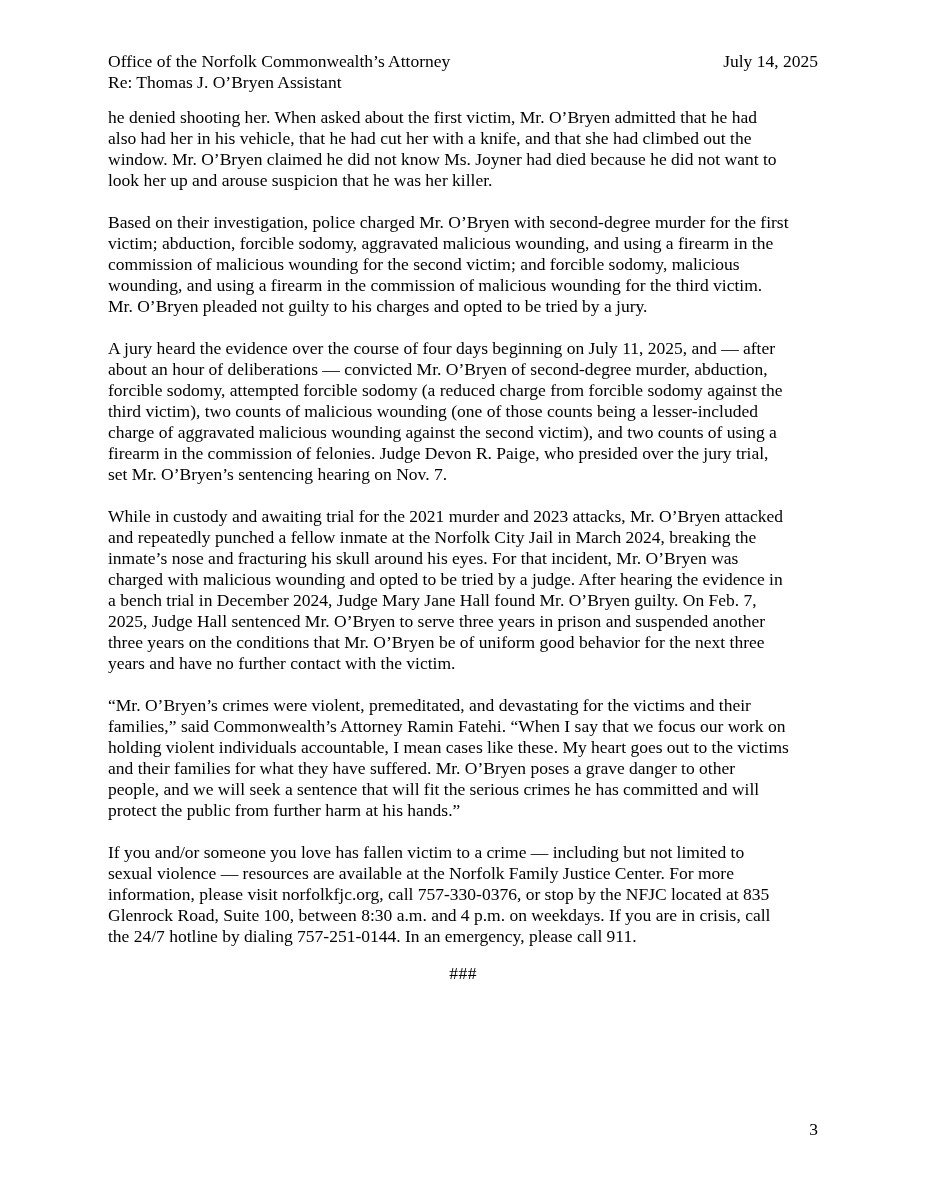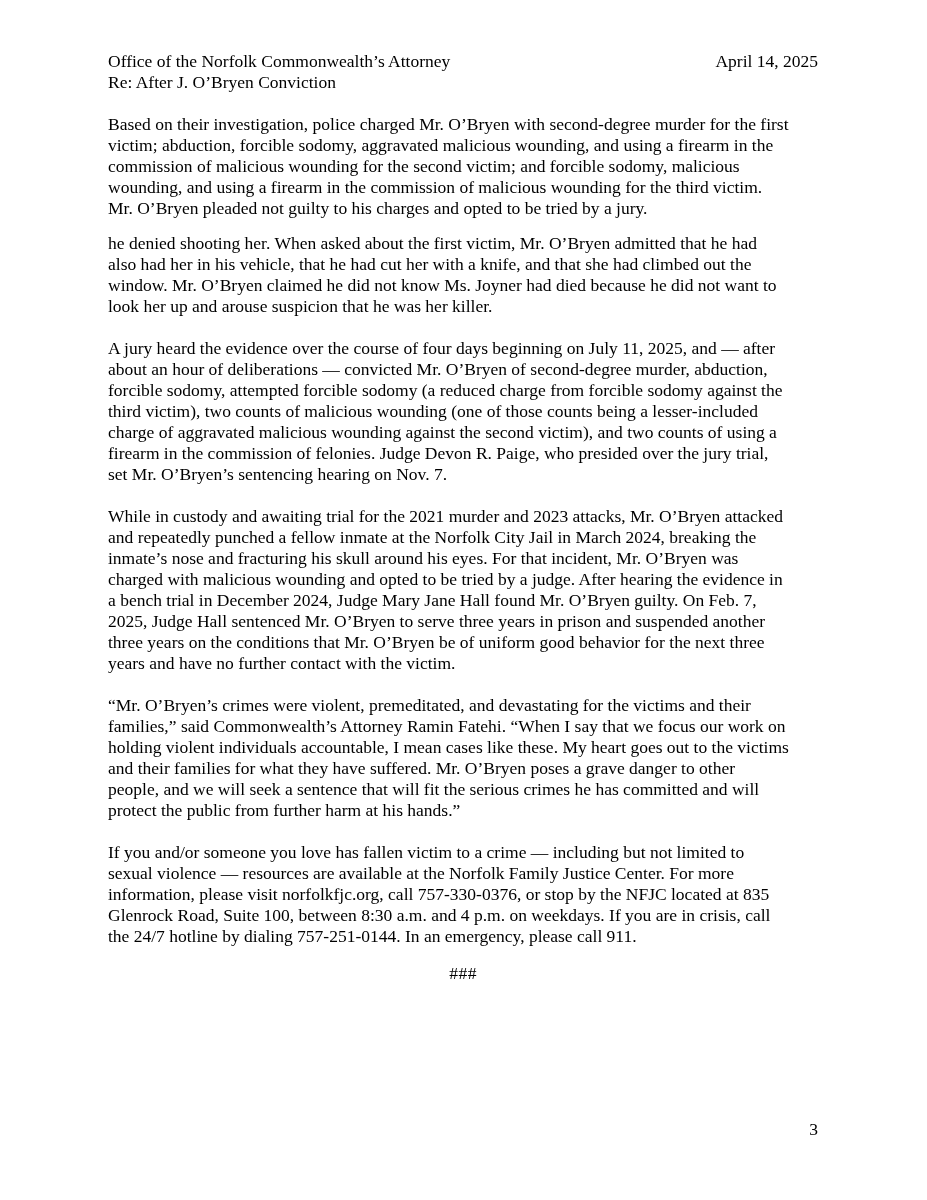--- a/index.html
+++ b/index.html
@@ -54,35 +54,35 @@
 </style>
 </head>
 <body>
 
 <div class="page">
   <div class="content">
 
     <div class="header-block">
       <div class="header-row">
         <span>Office of the Norfolk Commonwealth’s Attorney</span>
-        <span>April 14, 2025</span>
+        <span>July 14, 2025</span>
       </div>
-      <div>Re: After J. O’Bryen Conviction</div>
+      <div>Re: Thomas J. O’Bryen Assistant</div>
     </div>
+
+    <div class="para first">he denied shooting her. When asked about the first victim, Mr. O’Bryen admitted that he had
+also had her in his vehicle, that he had cut her with a knife, and that she had climbed out the
+window. Mr. O’Bryen claimed he did not know Ms. Joyner had died because he did not want to
+look her up and arouse suspicion that he was her killer.</div>
 
     <div class="para">Based on their investigation, police charged Mr. O’Bryen with second-degree murder for the first
 victim; abduction, forcible sodomy, aggravated malicious wounding, and using a firearm in the
 commission of malicious wounding for the second victim; and forcible sodomy, malicious
 wounding, and using a firearm in the commission of malicious wounding for the third victim.
 Mr. O’Bryen pleaded not guilty to his charges and opted to be tried by a jury.</div>
-
-    <div class="para first">he denied shooting her. When asked about the first victim, Mr. O’Bryen admitted that he had
-also had her in his vehicle, that he had cut her with a knife, and that she had climbed out the
-window. Mr. O’Bryen claimed he did not know Ms. Joyner had died because he did not want to
-look her up and arouse suspicion that he was her killer.</div>
 
     <div class="para">A jury heard the evidence over the course of four days beginning on July 11, 2025, and — after
 about an hour of deliberations — convicted Mr. O’Bryen of second-degree murder, abduction,
 forcible sodomy, attempted forcible sodomy (a reduced charge from forcible sodomy against the
 third victim), two counts of malicious wounding (one of those counts being a lesser-included
 charge of aggravated malicious wounding against the second victim), and two counts of using a
 firearm in the commission of felonies. Judge Devon R. Paige, who presided over the jury trial,
 set Mr. O’Bryen’s sentencing hearing on Nov. 7.</div>
 
     <div class="para">While in custody and awaiting trial for the 2021 murder and 2023 attacks, Mr. O’Bryen attacked

